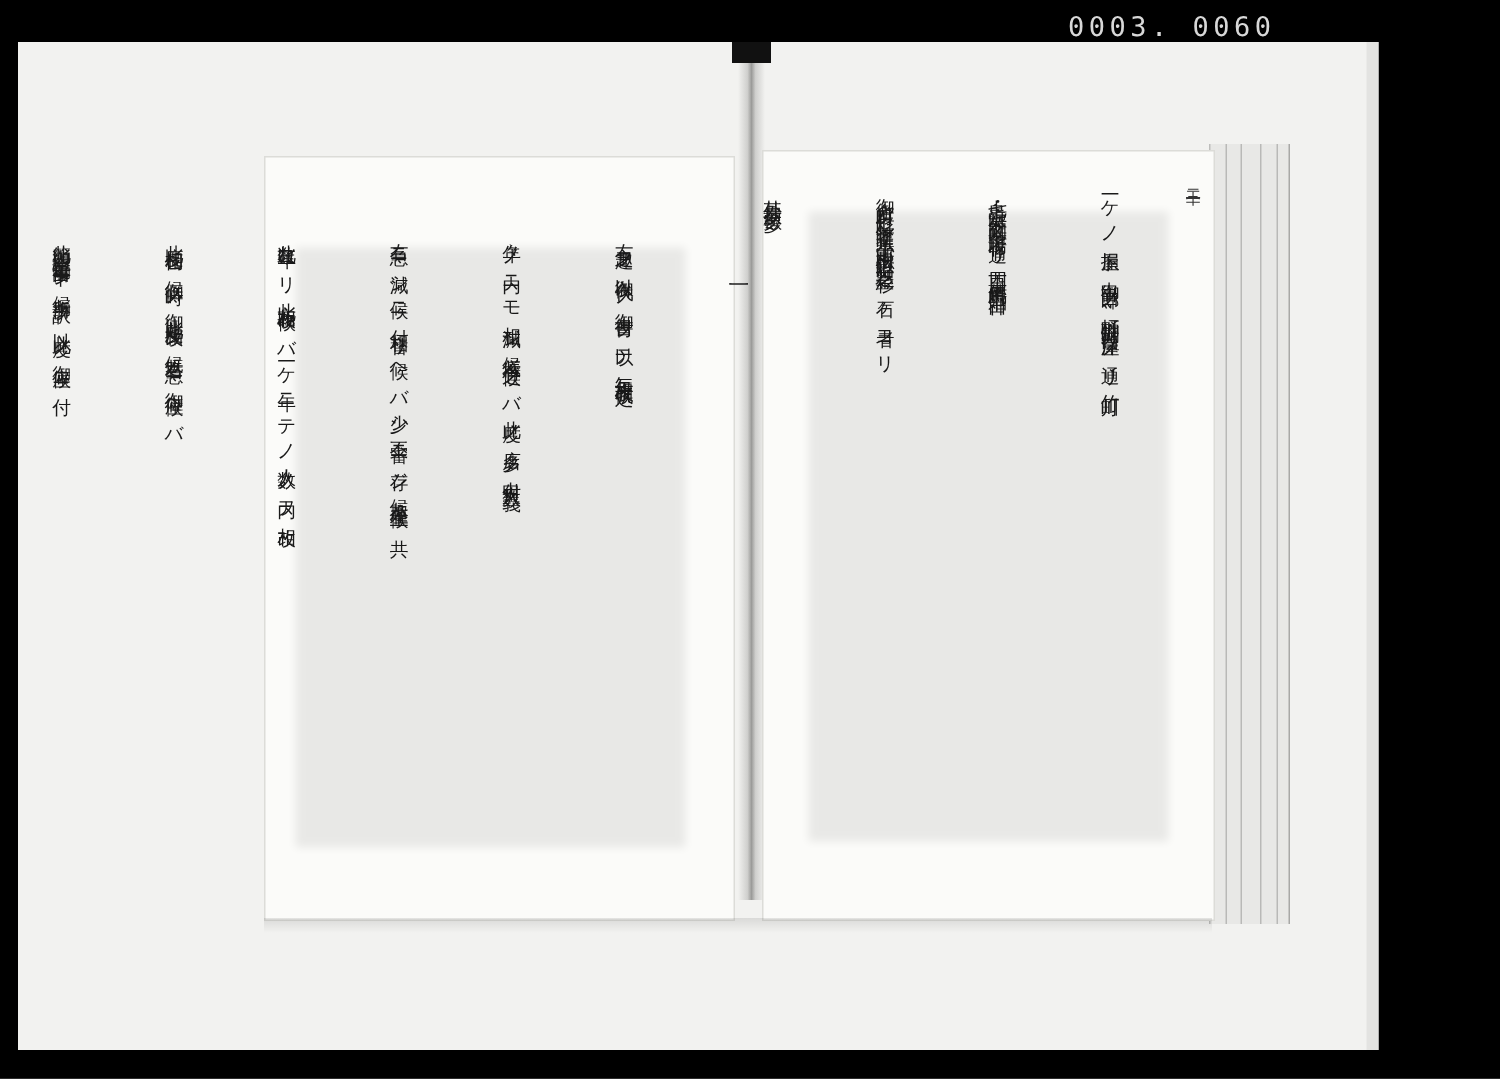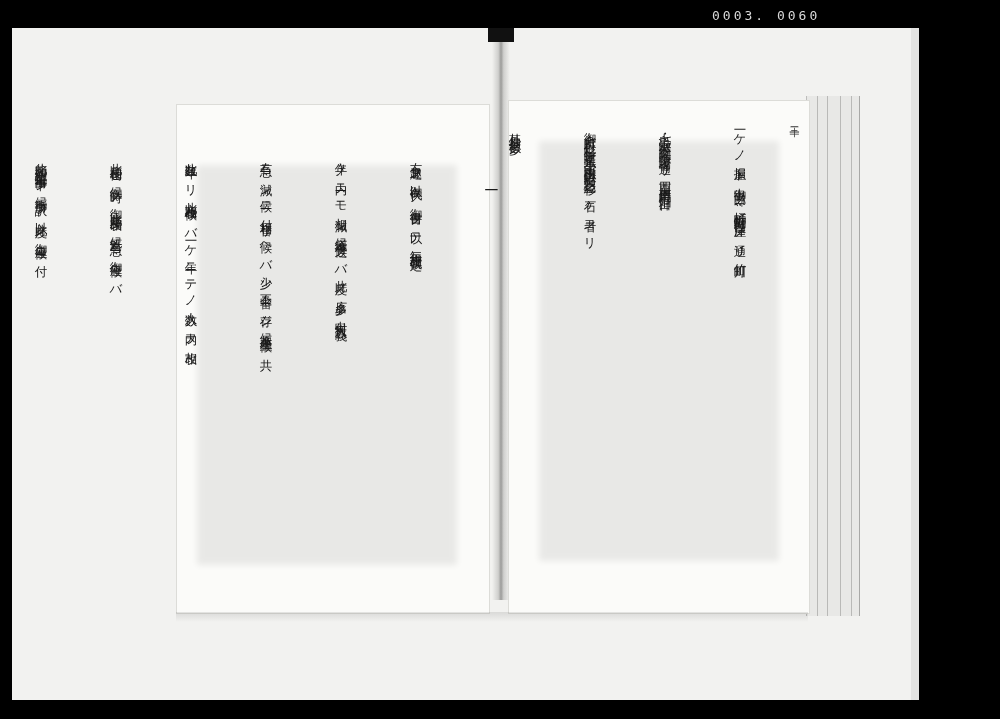--- a/index.html
+++ b/index.html
@@ -20,21 +20,21 @@
     height: 719px;
     background: #000000;
   }
 
   
   .frame-id {
     position: absolute;
     top: 8px;
     left: 712px;
     font-family: "DejaVu Sans Mono", monospace;
-    font-size: 13px;
+    font-size: 18px;
     letter-spacing: 3px;
     color: #d8d8d8;
     white-space: pre;
   }
 
   
   .page-field {
     position: absolute;
     top: 28px;
     left: 12px;

